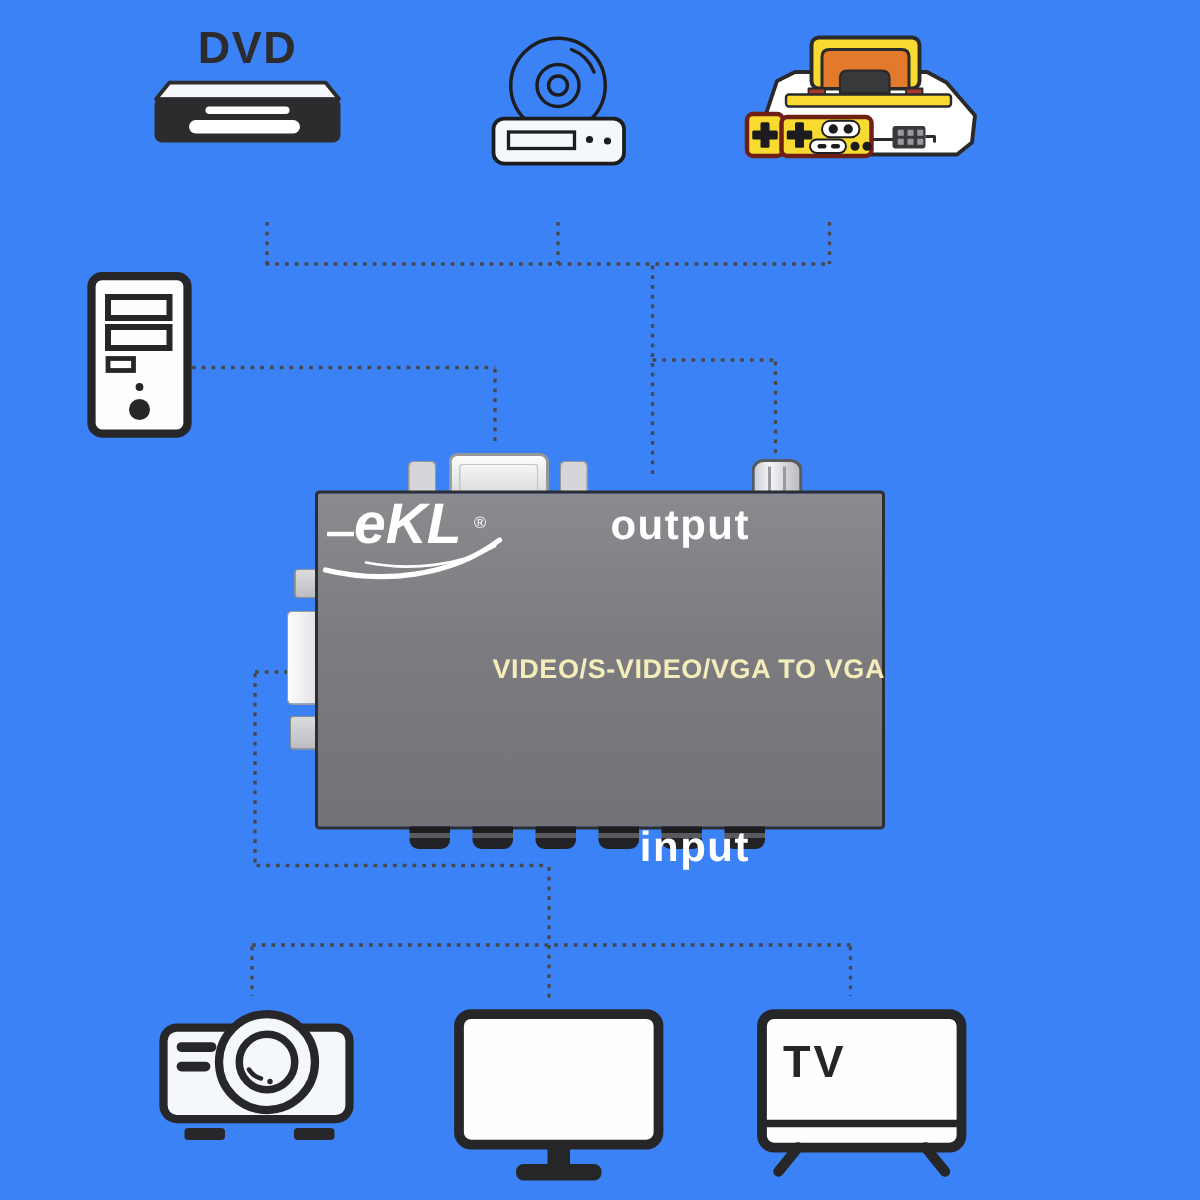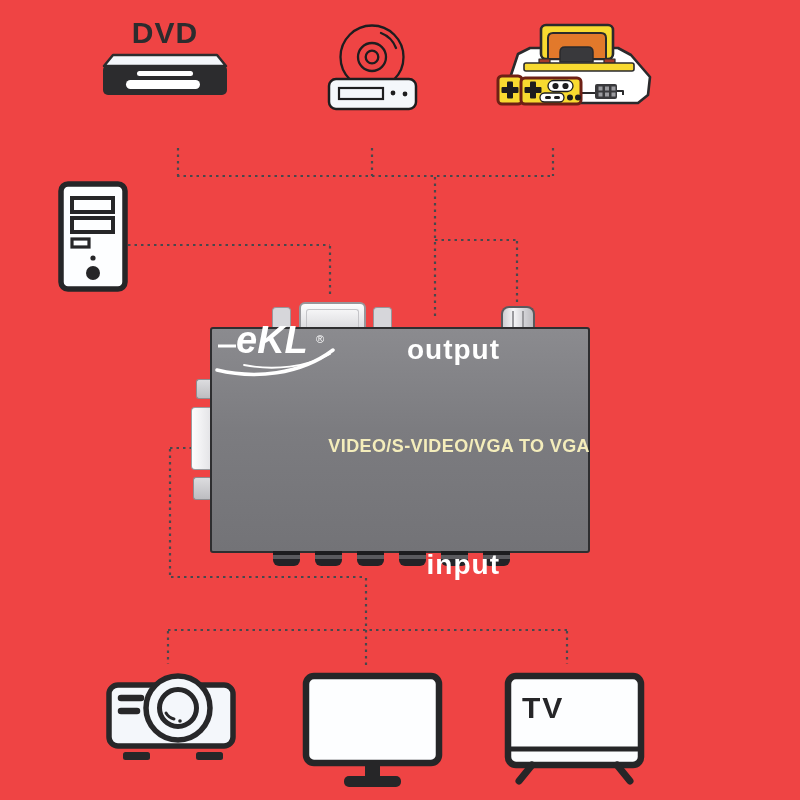--- a/index.html
+++ b/index.html
@@ -1,17 +1,17 @@
 <!DOCTYPE html>
 <html><head>
 <meta charset="utf-8">
 <style>
   html,body{margin:0;padding:0;}
   body{font-family:"Liberation Sans",sans-serif;}
-  .stage{position:relative;width:800px;height:800px;background:#ef4444;overflow:hidden;}
+  .stage{position:relative;width:800px;height:800px;background:#3b82f6;overflow:hidden;}
   .abs{position:absolute;}
   svg{display:block;}
   .lines-layer{position:absolute;left:0;top:0;pointer-events:none;}
   .label{color:#2c2c2e;font-weight:bold;text-align:center;}
   .dvd-label{left:100px;top:16px;width:130px;font-size:30px;letter-spacing:1px;}
   
   .conv-box{left:210px;top:327px;width:380px;height:226px;box-sizing:border-box;
     background:linear-gradient(180deg,#8b8b8f 0%,#7c7c80 45%,#737377 100%);
     border:2px solid #2e2e30;border-radius:3px;}
   .vga-top{left:299px;top:302px;width:67px;height:26px;box-sizing:border-box;
@@ -25,21 +25,21 @@
     background:linear-gradient(90deg,#cfcfd3,#f5f5f7 35%,#cfcfd3 75%,#bcbcc0);
     border:2px solid #5a5a5e;border-bottom:none;border-radius:8px 8px 0 0;}
   .knob-line{position:absolute;top:3px;bottom:0;width:2px;background:#9a9a9e;}
   .post-left{box-sizing:border-box;background:linear-gradient(180deg,#dcdcdf,#bdbdc1);
     border:1.5px solid #8e8e92;border-right:none;border-radius:3px 0 0 3px;}
   .vga-left{left:191px;top:407px;width:21px;height:63px;box-sizing:border-box;
     background:linear-gradient(90deg,#fdfdfe,#e2e2e5);border:1.5px solid #9b9b9f;
     border-right:none;border-radius:4px 0 0 4px;}
   .jack{width:27px;height:15px;top:551px;border-radius:0 0 6px 6px;
     background:linear-gradient(180deg,#1d1d1f 0 28%,#5a5a5e 28% 52%,#232327 52%);}
-  .brand-wrap{left:212px;top:321px;width:134px;height:62px;color:#fff;padding-left:29px;}
+  .brand-wrap{left:212px;top:331px;width:134px;height:62px;color:#fff;padding-left:29px;}
   .brand-text{position:absolute;left:24px;top:0px;font-size:38px;font-weight:bold;
     font-style:italic;letter-spacing:0px;line-height:1;}
   .brand-reg{position:absolute;left:104px;top:12px;font-size:11px;font-style:normal;}
   .conv-text{position:absolute;text-align:right;color:#fff;font-weight:bold;}
   .out-label{left:300px;top:334px;width:200px;font-size:28px;letter-spacing:1px;}
   .in-label{left:300px;top:503px;width:200px;font-size:28px;letter-spacing:1px;margin-top:46px;}
   .conv-title{left:210px;top:405px;width:380px;font-size:39px;letter-spacing:1px;color:#f4edbb;}
   .conv-sub{left:210px;top:436px;width:380px;font-size:18px;letter-spacing:0.4px;color:#f4edbb;}
 </style>
 </head>

